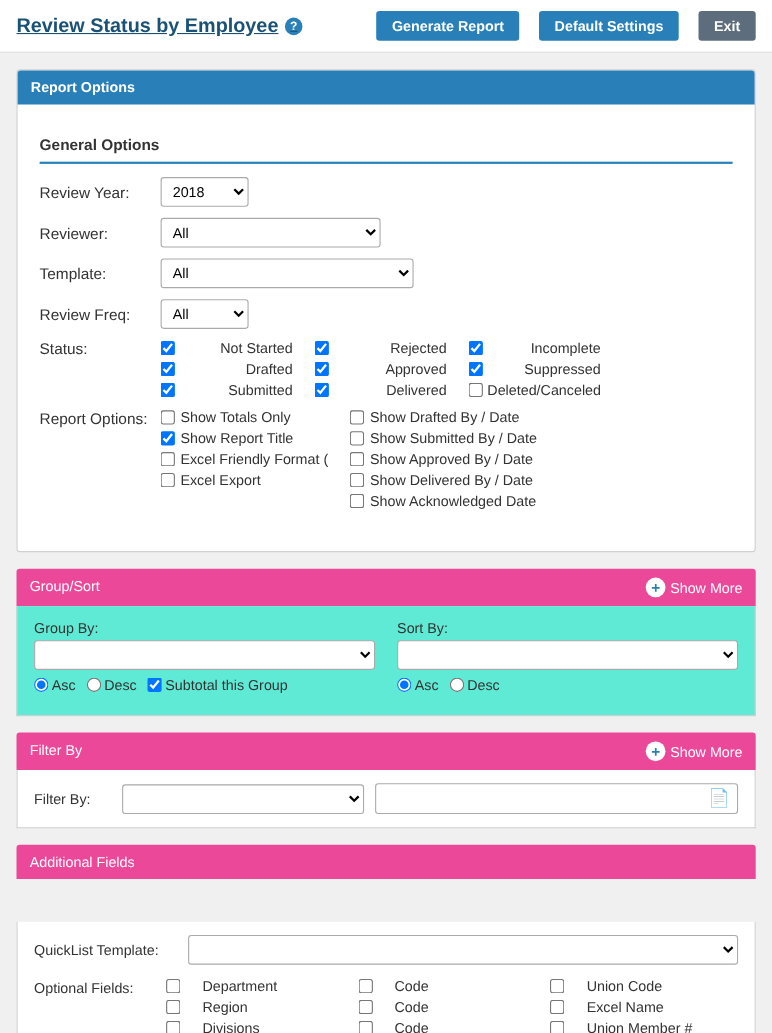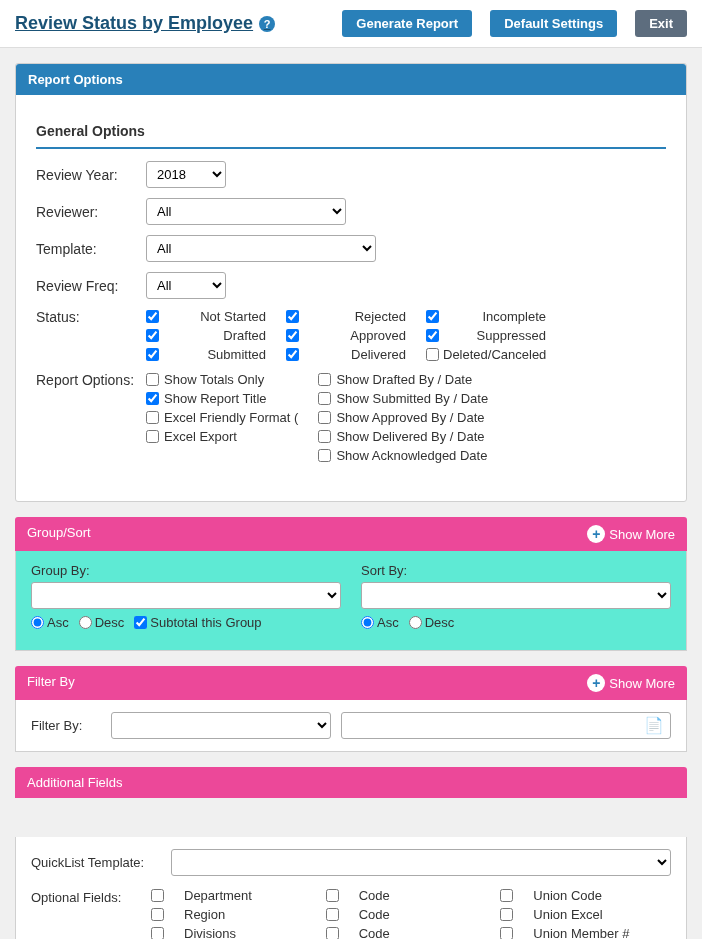--- a/index.html
+++ b/index.html
@@ -344,21 +344,21 @@
           <div class="opt-item">
             <input type="checkbox" style="">
             <span>Region</span>
           </div>
           <div class="opt-item">
             <input type="checkbox" style="">
             <span>Code</span>
           </div>
           <div class="opt-item">
             <input type="checkbox" style="">
-            <span>Union Excel</span>
+            <span>Excel Name</span>
           </div>
           <div class="opt-item">
             <input type="checkbox" style="">
             <span>Divisions</span>
           </div>
           <div class="opt-item">
             <input type="checkbox" style="">
             <span>Code</span>
           </div>
           <div class="opt-item">

